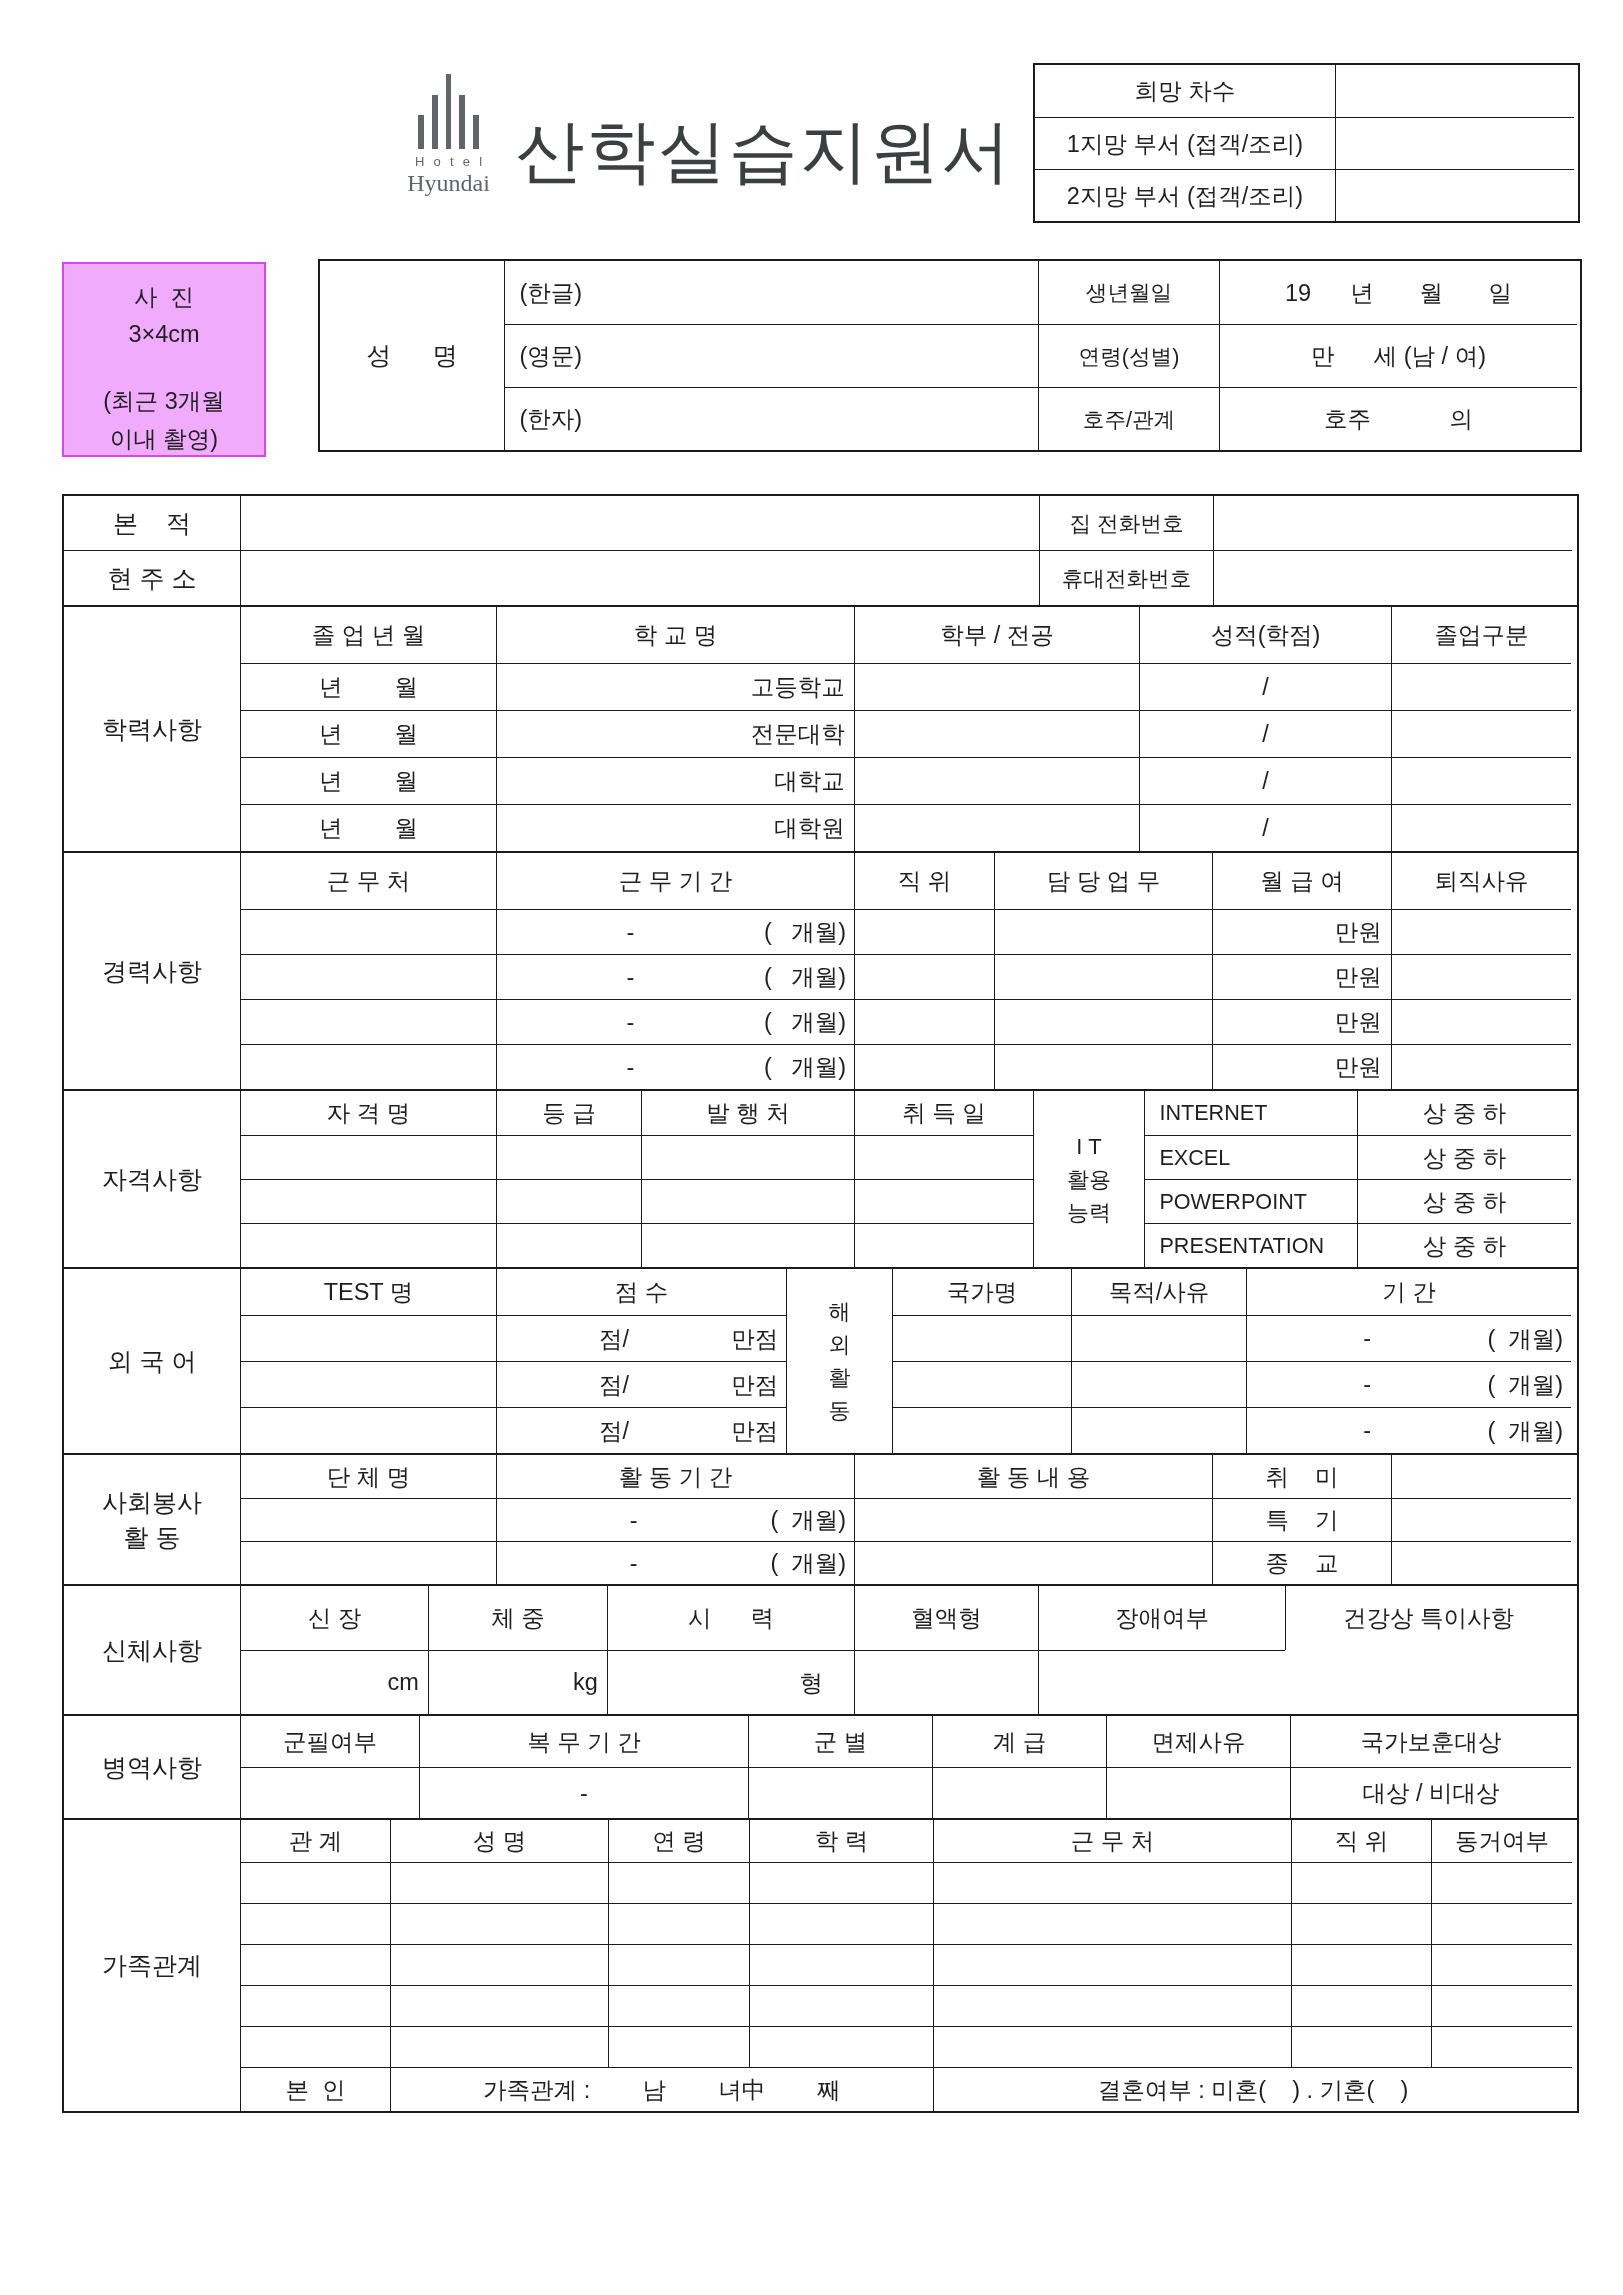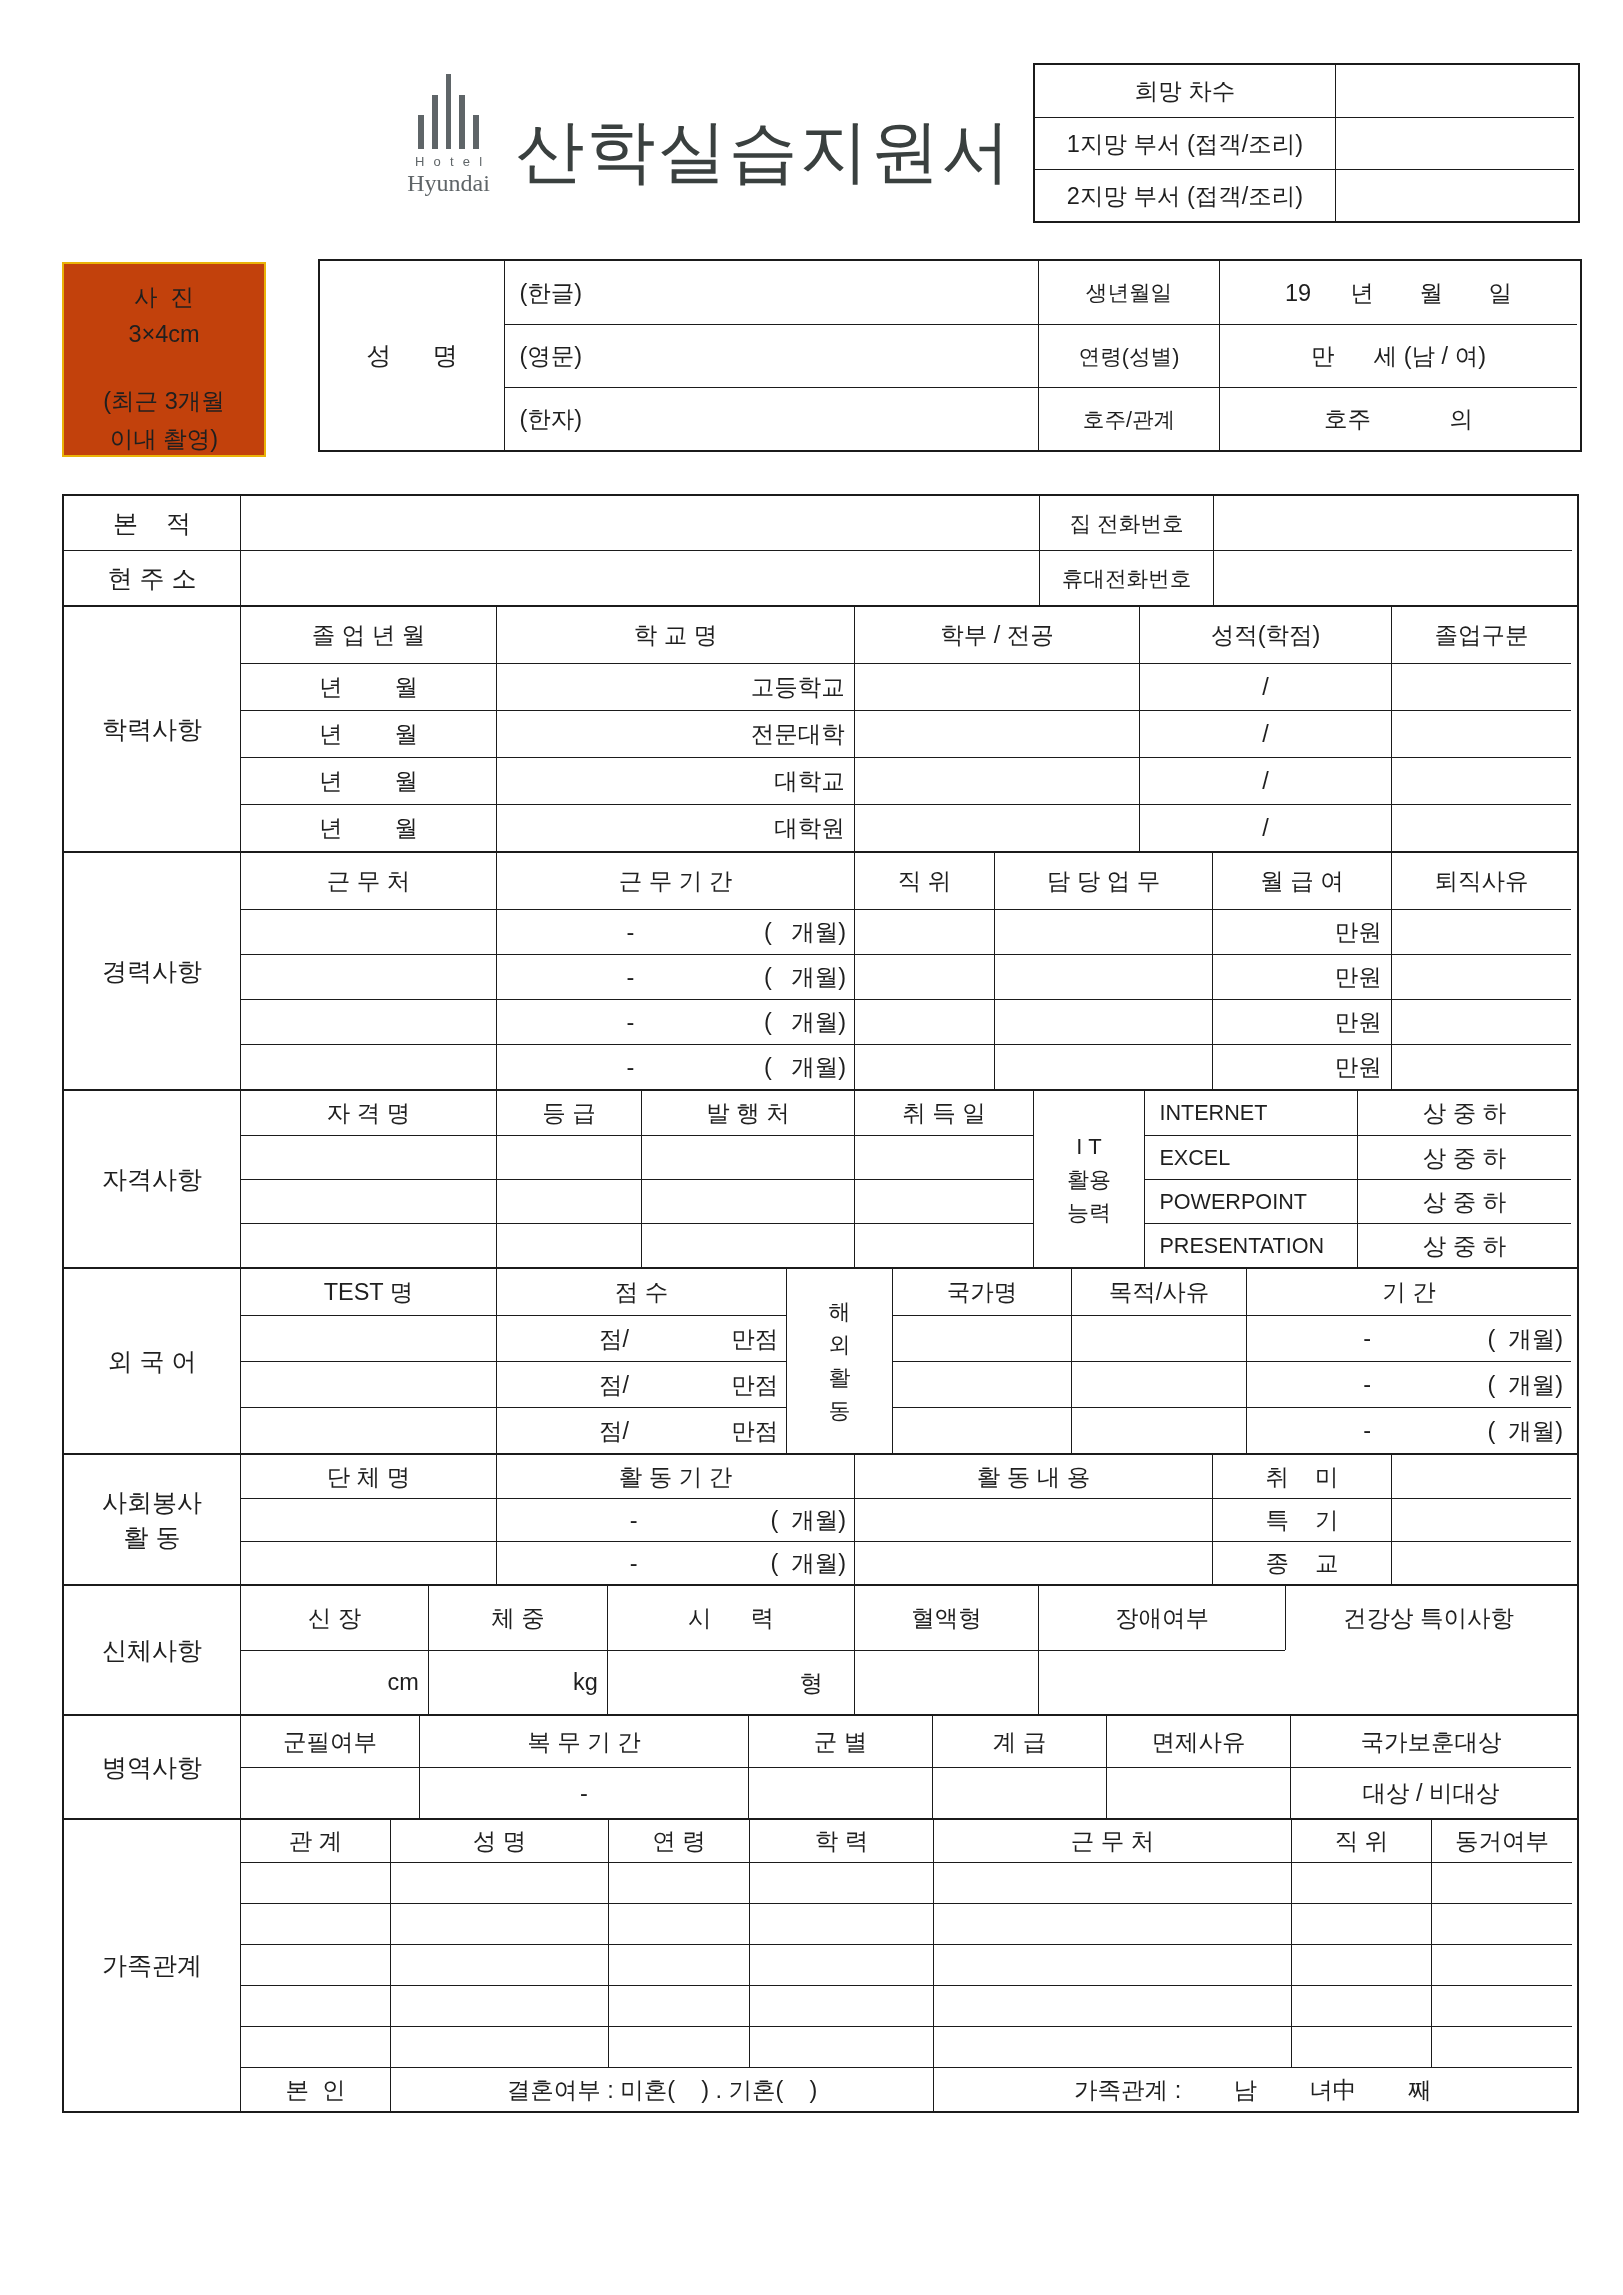--- a/index.html
+++ b/index.html
@@ -31,22 +31,22 @@
   .lab{font-size:25px;flex-direction:column;line-height:1.4;text-align:center;}
   .vlabel{flex-direction:column;line-height:1.5;font-size:22px;}
   .mix{justify-content:flex-start;}
   .mid{flex:1;text-align:center;}
   .tail{padding-right:7.8px;}
   .blood{padding-right:31px;}
   .rs2{grid-row:span 2;}.rs3{grid-row:span 3;}.rs4{grid-row:span 4;}.rs5{grid-row:span 5;}.rs7{grid-row:span 7;}
   .cs3{grid-column:span 3;}
 
   
-  .photo{position:absolute;left:62px;top:262px;width:200px;height:191px;border:2px solid #eab308;
-         display:flex;flex-direction:column;align-items:center;font-size:23.5px;background:#c2410c;}
+  .photo{position:absolute;left:62px;top:262px;width:200px;height:191px;border:2px solid #d946ef;
+         display:flex;flex-direction:column;align-items:center;font-size:23.5px;background:#f0abfc;}
   .photo .l1{margin-top:17px;}.photo .l2{margin-top:7.8px;}.photo .l3{margin-top:37px;}.photo .l4{margin-top:6.5px;}
   .idt{position:absolute;left:318px;top:259px;width:1260px;border:2px solid #1b1b1b;display:grid;
        grid-template-columns:184px 534px 181px 358px;grid-template-rows:repeat(3,63px);background:#fff;}
 
   
   .main{position:absolute;left:62px;top:494px;width:1513px;border:2.6px solid #1b1b1b;background:#fff;}
   .sec{display:grid;border-top:2.6px solid #1b1b1b;}
   .secaddr{border-top:none;grid-template-columns:176px 799px 174px 359px;grid-template-rows:54px 55px;}
   .seced {grid-template-columns:176px 256px 358px 285px 252px 180px;grid-template-rows:56px repeat(4,47px);}
   .seccar{grid-template-columns:176px 256px 358px 140px 218px 179px 180px;grid-template-rows:56px repeat(4,45px);}
@@ -400,19 +400,19 @@
 
       <div class="c"></div>
       <div class="c"></div>
       <div class="c"></div>
       <div class="c"></div>
       <div class="c"></div>
       <div class="c"></div>
       <div class="c"></div>
 
       <div class="c pre">본  인</div>
+      <div class="c cs3 pre">가족관계 :        남        녀中        째</div>
       <div class="c cs3 pre">결혼여부 : 미혼(    ) . 기혼(    )</div>
-      <div class="c cs3 pre">가족관계 :        남        녀中        째</div>
     </div>
 
   </div>
 </div>
 
 
 </body></html>

